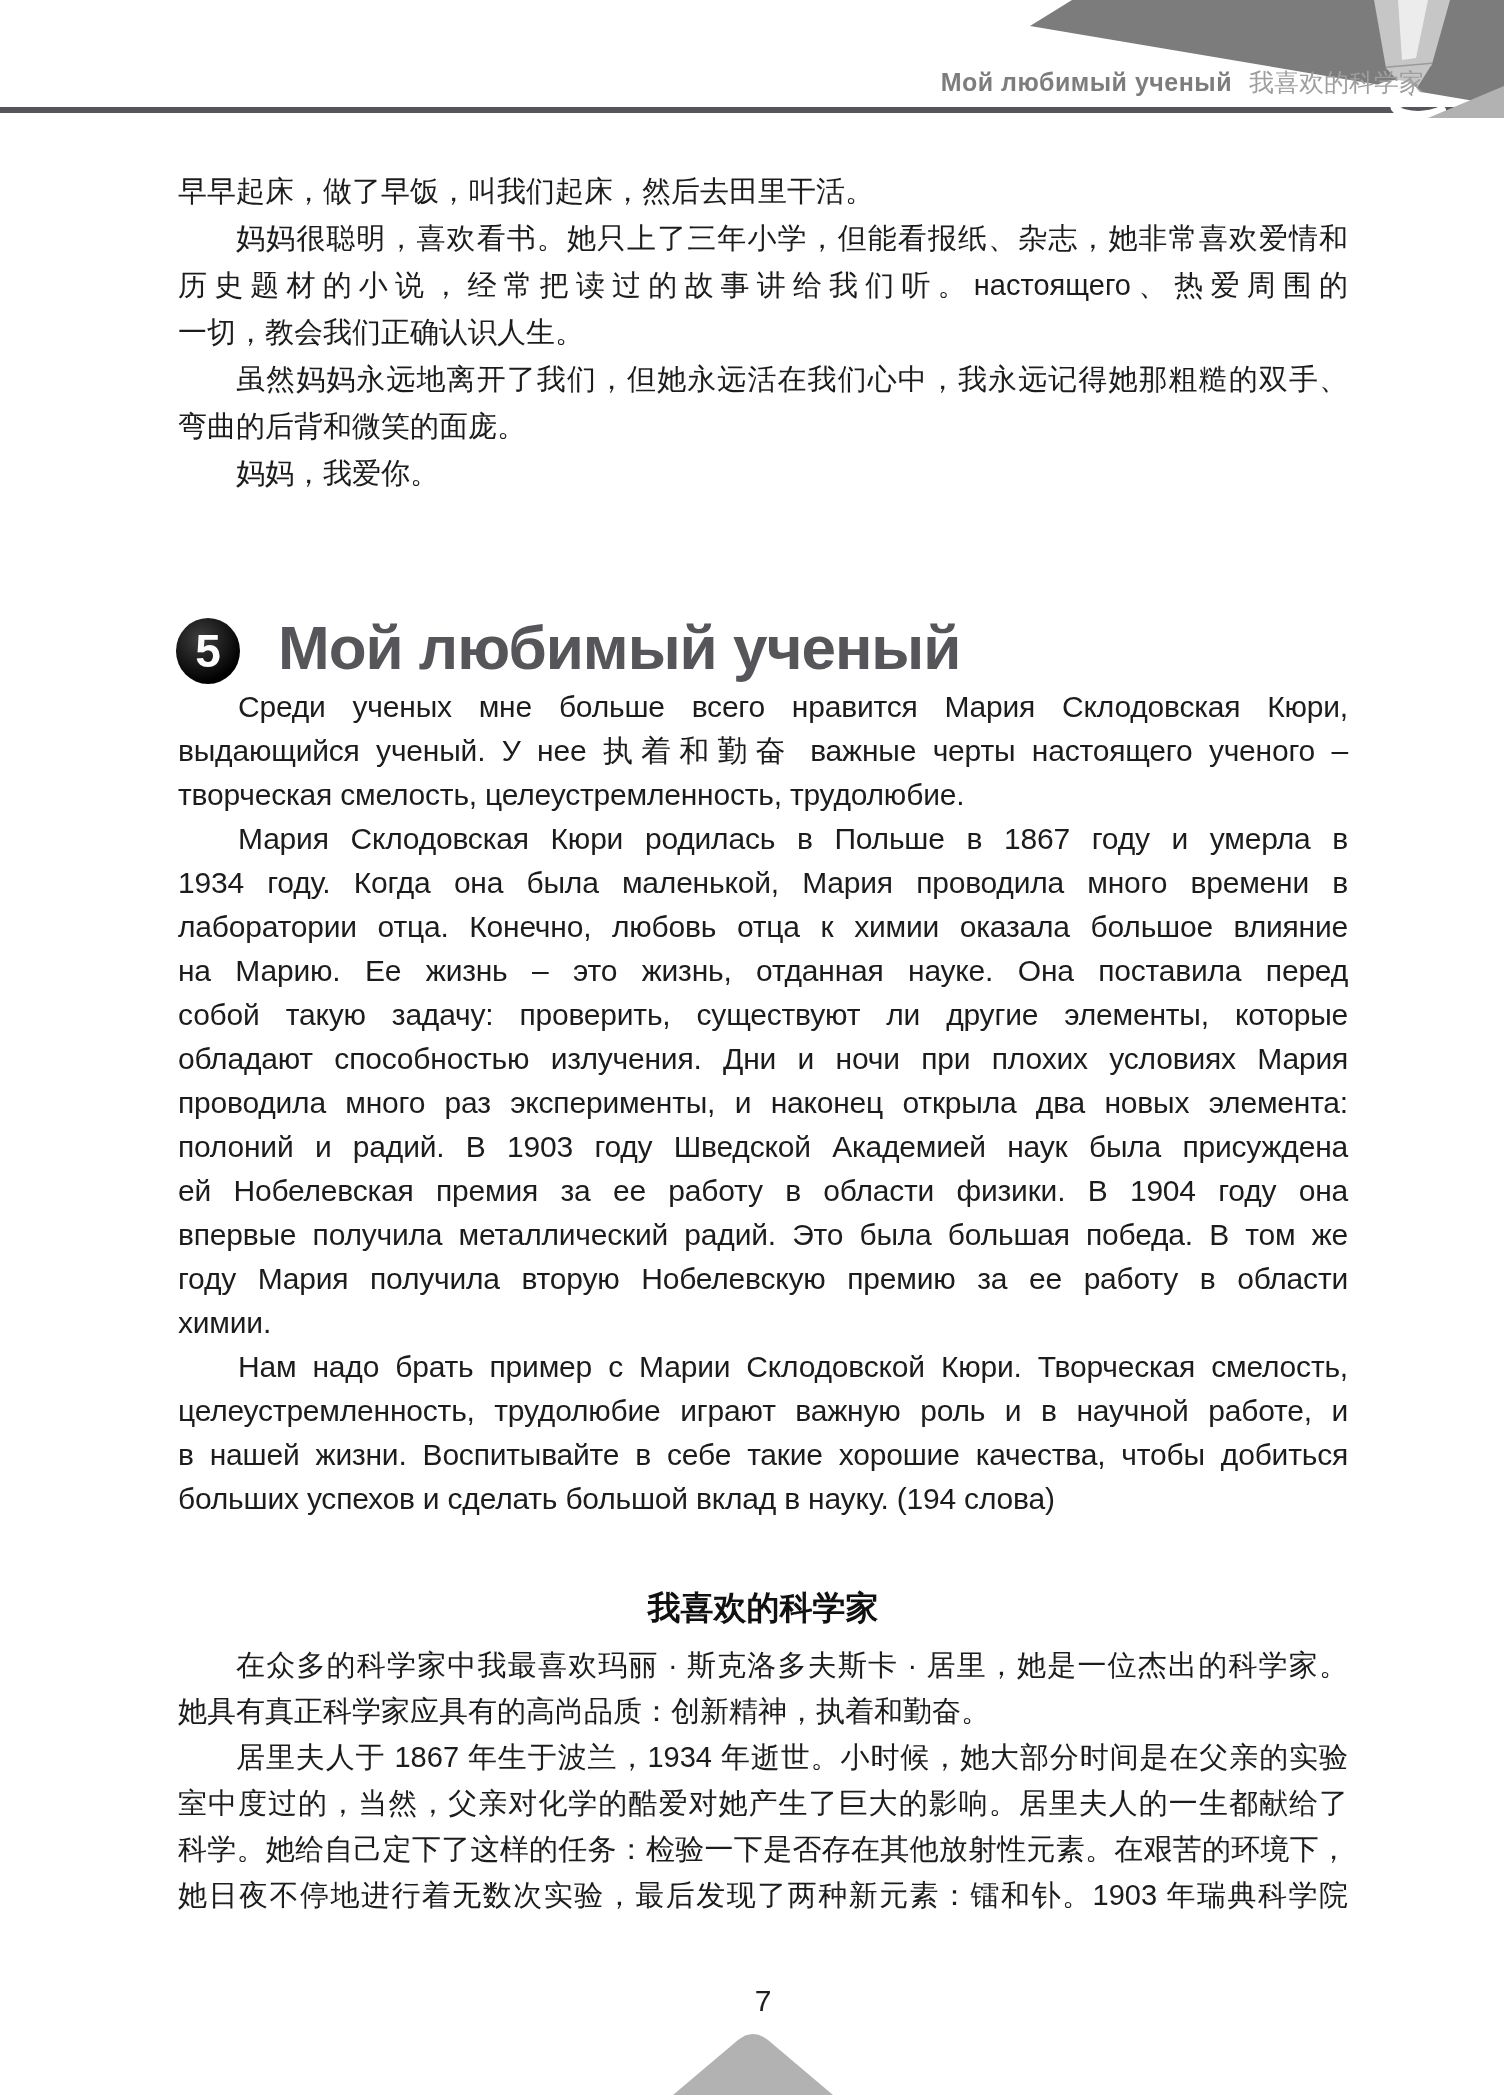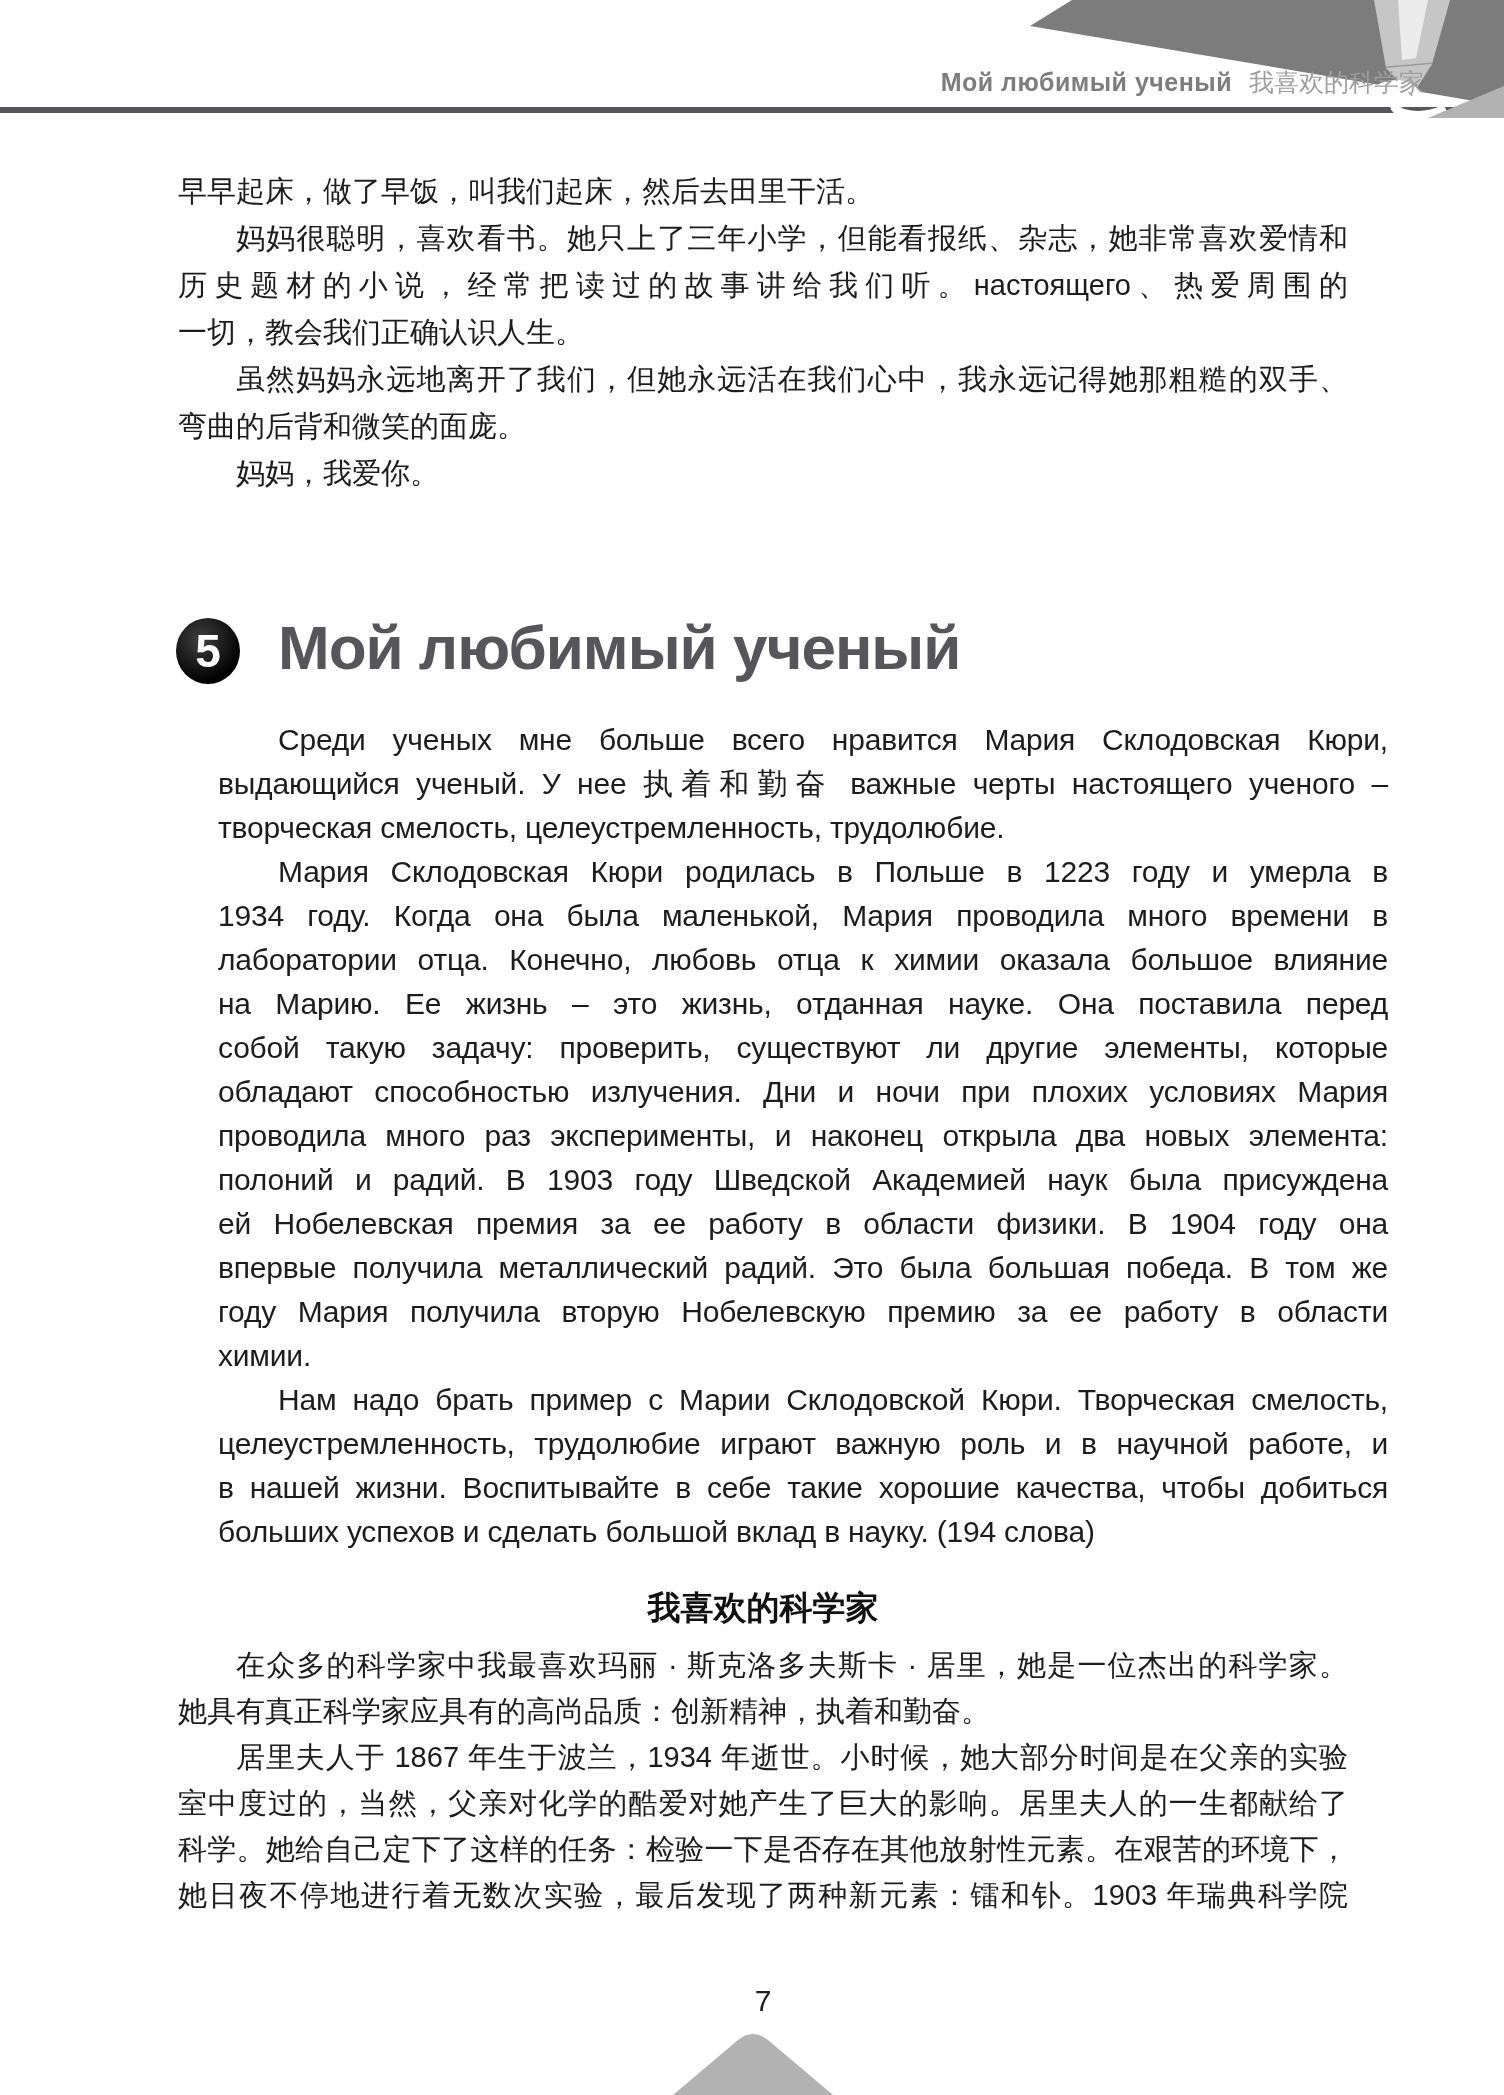--- a/index.html
+++ b/index.html
@@ -21,21 +21,21 @@
   .header-ru{color:#7d7d7d;font-weight:bold;letter-spacing:.5px;}
   .header-zh{color:#9e9e9e;margin-left:10px;}
   .rule{
     position:absolute;top:107px;left:0;width:100%;height:6px;
     background:var(--rule);z-index:1;
   }
   .decor{position:absolute;top:0;right:0;z-index:2;}
   
   .textcol{position:absolute;left:178px;width:1170px;}
   .cn-top{top:168px;font-size:29px;line-height:47px;}
-  .ru-block{top:718px;font-size:30px;line-height:44px;letter-spacing:-0.2px;margin-left:40px;}
+  .ru-block{top:685px;font-size:30px;line-height:44px;letter-spacing:-0.2px;}
   .cn-bot{top:1642px;font-size:29px;line-height:46px;}
   .line{text-align:justify;text-align-last:justify;}
   .line.last{text-align-last:left;}
   .line.indent{text-indent:2em;}
   .cn-top .line,.cn-bot .line{text-justify:inter-character;}
   
   .badge{
     position:absolute;left:176px;top:618px;width:64px;height:66px;z-index:2;
     border-radius:50%;
     background:radial-gradient(circle at 38% 32%, #3f3f3f 0%, var(--badge) 72%);
@@ -93,21 +93,21 @@
       <div class="line indent last">妈妈，我爱你。</div>
     </div>
 
   <div class="badge">5</div>
   <div class="section-title">Мой любимый ученый</div>
 
   <div class="textcol ru-block">
       <div class="line indent">Среди ученых мне больше всего нравится Мария Склодовская Кюри,</div>
       <div class="line">выдающийся ученый. У нее 执着和勤奋 важные черты настоящего ученого –</div>
       <div class="line last">творческая смелость, целеустремленность, трудолюбие.</div>
-      <div class="line indent">Мария Склодовская Кюри родилась в Польше в 1223 году и умерла в</div>
+      <div class="line indent">Мария Склодовская Кюри родилась в Польше в 1867 году и умерла в</div>
       <div class="line">1934 году. Когда она была маленькой, Мария проводила много времени в</div>
       <div class="line">лаборатории отца. Конечно, любовь отца к химии оказала большое влияние</div>
       <div class="line">на Марию. Ее жизнь – это жизнь, отданная науке. Она поставила перед</div>
       <div class="line">собой такую задачу: проверить, существуют ли другие элементы, которые</div>
       <div class="line">обладают способностью излучения. Дни и ночи при плохих условиях Мария</div>
       <div class="line">проводила много раз эксперименты, и наконец открыла два новых элемента:</div>
       <div class="line">полоний и радий. В 1903 году Шведской Академией наук была присуждена</div>
       <div class="line">ей Нобелевская премия за ее работу в области физики. В 1904 году она</div>
       <div class="line">впервые получила металлический радий. Это была большая победа. В том же</div>
       <div class="line">году Мария получила вторую Нобелевскую премию за ее работу в области</div>

